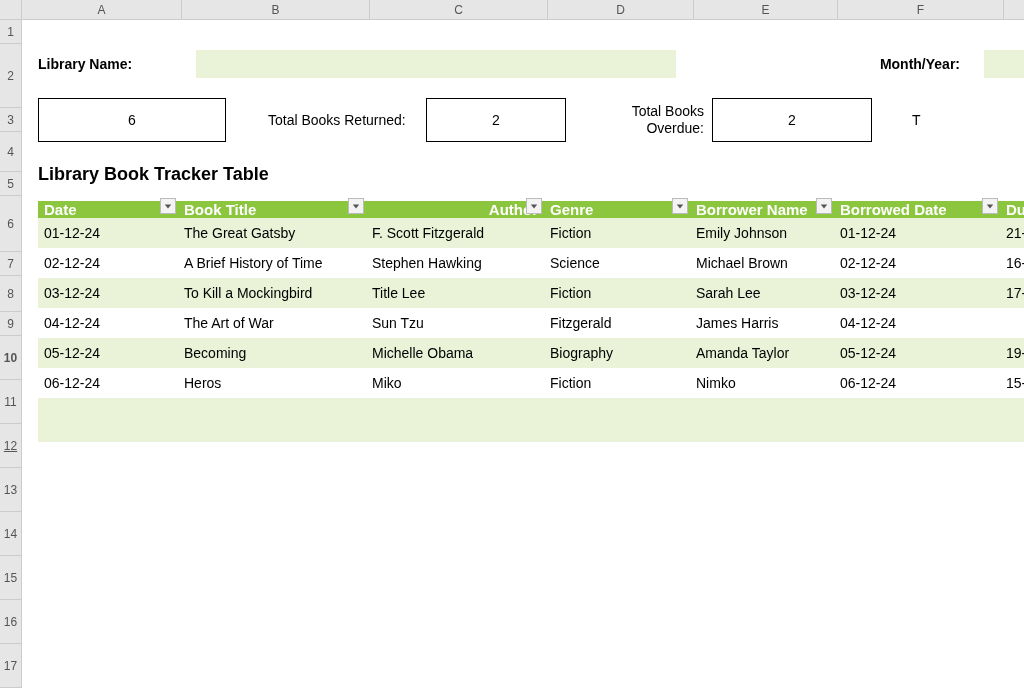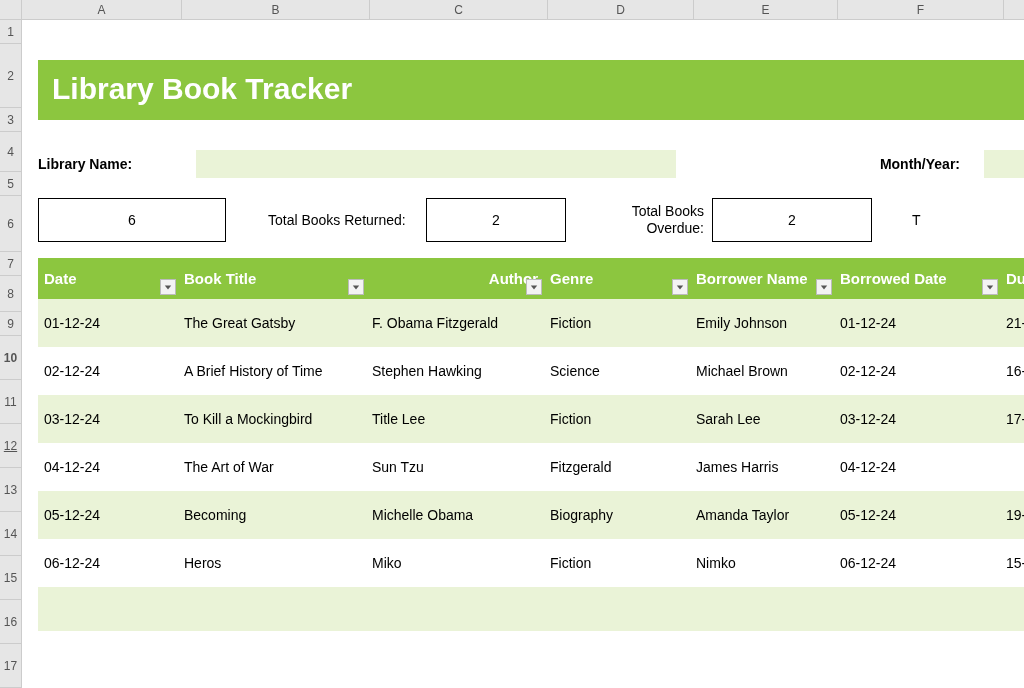--- a/index.html
+++ b/index.html
@@ -111,27 +111,27 @@
     width: 100%;
     margin-top: 16px;
     table-layout: fixed;
   }
   table.booktbl th {
     background: #8cc63f;
     color: #fff;
     text-align: left;
     font-weight: bold;
     font-size: 15px;
-    padding: 12px 6px;
+    padding: 0 6px;
     position: relative;
     white-space: nowrap;
     margin-top: 32px;
   }
   table.booktbl td {
-    padding: 16px 6px;
+    padding: 7px 6px;
     font-size: 14px;
     white-space: nowrap;
     overflow: hidden;
   }
   table.booktbl tbody tr:nth-child(odd)  { background: #eaf3d7; }
   table.booktbl tbody tr:nth-child(even) { background: #ffffff; }
   table.booktbl tbody tr.empty { background: #eaf3d7; height: 44px; }
   .filter-btn {
     position: absolute;
     right: 2px;
@@ -177,21 +177,20 @@
       <div style="height: 44px; text-decoration: underline;">12</div>
       <div style="height: 44px;">13</div>
       <div style="height: 44px;">14</div>
       <div style="height: 44px;">15</div>
       <div style="height: 44px;">16</div>
       <div style="height: 44px;">17</div>
     </div>
 
   <div class="sheet">
 
-    <div class="title-banner">Library Book Tracker</div>
 
     <div class="info-row1">
       <div class="lbl-bold" style="width:138px;">Library Name:</div>
       <div class="input-lightgreen" style="width:480px;"></div>
       <div style="flex:1"></div>
       <div class="lbl-bold" style="width:100px;text-align:right;margin-right:4px;">Month/Year:</div>
       <div class="input-lightgreen" style="width:40px;"></div>
     </div>
 
     <div class="info-row2">
@@ -199,20 +198,21 @@
       <div style="width:26px;"></div>
       <div class="stat-label" style="width:150px;">Total Books Returned:</div>
       <div class="stat-box" style="width:140px;">2</div>
       <div style="width:42px;"></div>
       <div class="stat-label" style="width:80px;text-align:right;">Total Books Overdue:</div>
       <div class="stat-box" style="width:160px;">2</div>
       <div style="width:24px;"></div>
       <div style="width:14px;">T</div>
     </div>
 
+    <div class="table-title">Library Book Tracker Table</div>
 
     <table class="booktbl">
       <thead>
           <tr id="thead-row">
             <th style="width: 140px;"><span>Date</span><span class="filter-btn">
                 <svg viewBox="0 0 10 10">
                   <polygon points="1,3 9,3 5,8" fill="#555"></polygon>
                 </svg>
               </span></th>
             <th style="width: 188px;"><span>Book Title</span><span class="filter-btn">
@@ -240,21 +240,21 @@
                   <polygon points="1,3 9,3 5,8" fill="#555"></polygon>
                 </svg>
               </span></th>
             <th style="width: 120px;"><span>Due D</span></th>
           </tr>
         </thead>
       <tbody id="tbody">
           <tr>
             <td>01-12-24</td>
             <td>The Great Gatsby</td>
-            <td>F. Obama Fitzgerald</td>
+            <td>F. Scott Fitzgerald</td>
             <td>Fiction</td>
             <td>Emily Johnson</td>
             <td>01-12-24</td>
             <td>21-12-</td>
           </tr>
           <tr>
             <td>02-12-24</td>
             <td>A Brief History of Time</td>
             <td>Stephen Hawking</td>
             <td>Science</td>

